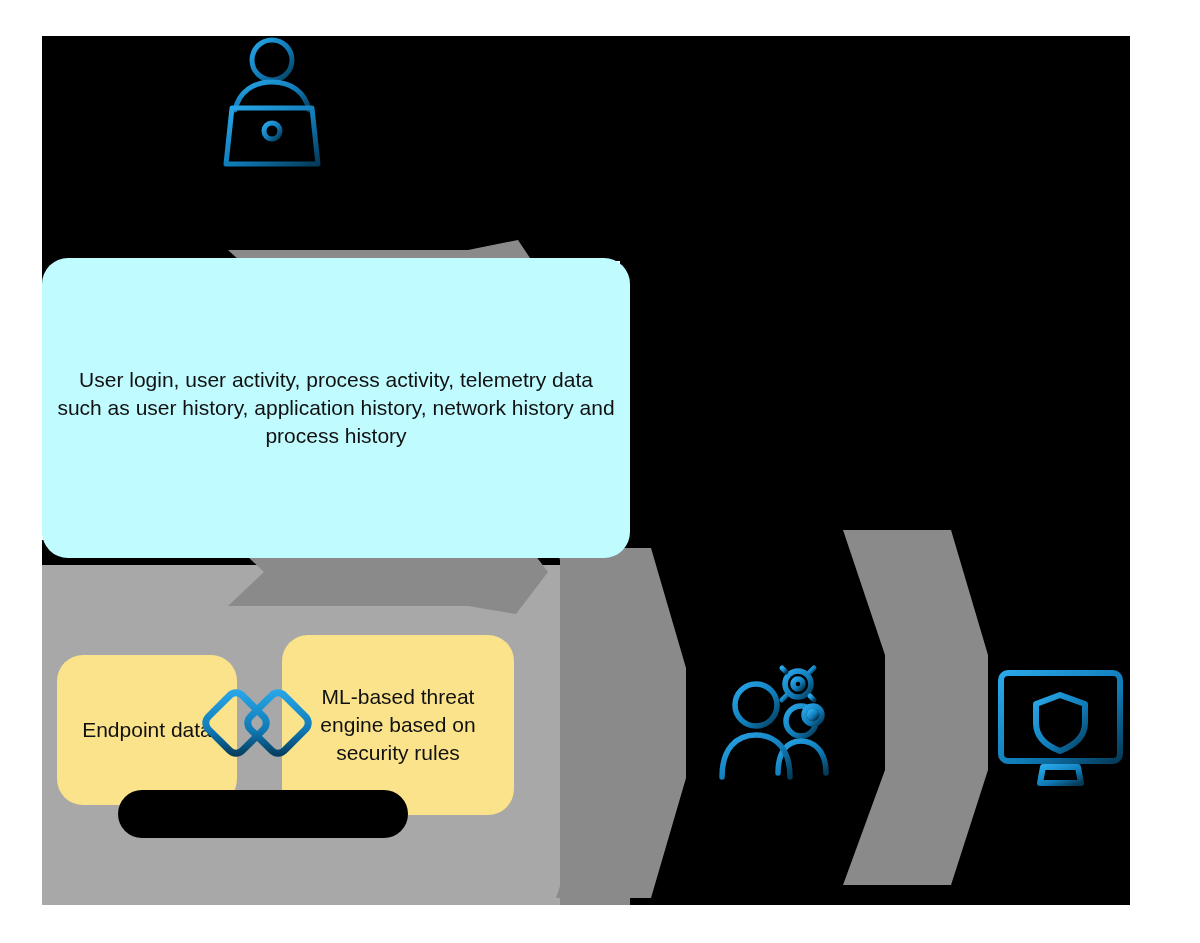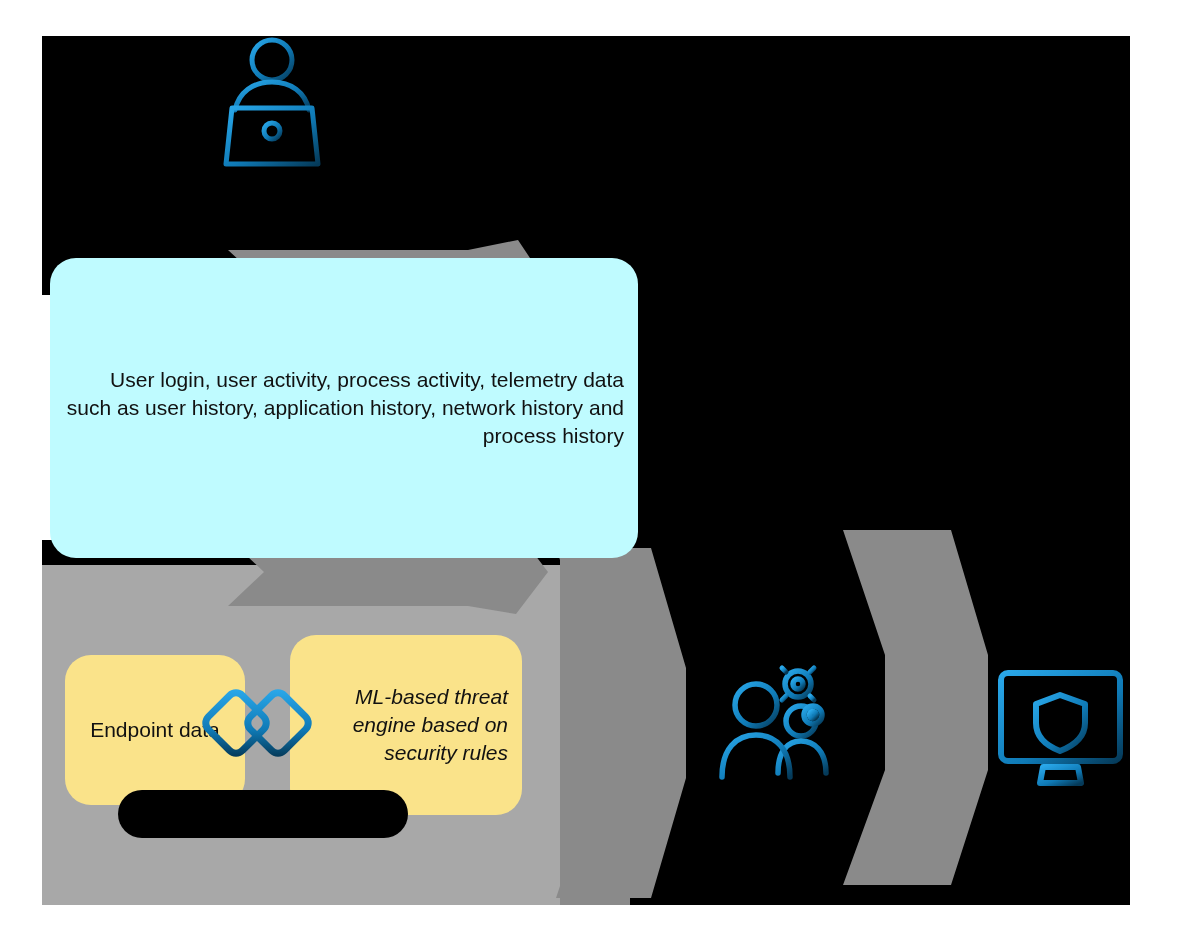--- a/index.html
+++ b/index.html
@@ -32,27 +32,26 @@
   .band-gray      { background: #a8a8a8; }
   .band-gray-dark { background: #8a8a8a; }
 
   
   .callout {
     position: absolute;
     box-sizing: border-box;
     display: flex;
     align-items: center;
     justify-content: center;
-    text-align: right;
+    text-align: center;
     color: #111111;
     line-height: 1.32;
     border-radius: 26px;
     padding: 10px 14px;
     white-space: pre-line;
-    margin-left: 8px;
   }
   .callout-cyan {
     background: #bffbff;
     font-size: 21px;
   }
   .callout-yellow {
     background: #fae38a;
     font-size: 21px;
   }
 
@@ -109,21 +108,21 @@
   <div class="chevron" style="left:228px; top:530px; width:320px; height:90px;">
     <svg viewBox="0 0 320 90" preserveAspectRatio="none">
       <polygon points="0,8 240,8 288,0 320,42 288,84 240,76 0,76 36,42" fill="#8a8a8a"></polygon>
     </svg>
   </div>
 
   <div class="callout callout-cyan" style="left:42px; top:258px; width:588px; height:300px;">User login, user activity, process activity, telemetry data such as user history, application history, network history and process history</div>
 
   <div class="callout callout-yellow" style="left:57px; top:655px; width:180px; height:150px;">Endpoint data</div>
 
-  <div class="callout callout-yellow" style="left:282px; top:635px; width:232px; height:180px;font-style:italic;">ML-based threat engine based on security rules</div>
+  <div class="callout callout-yellow" style="left:282px; top:635px; width:232px; height:180px;">ML-based threat engine based on security rules</div>
 
   <span class="icon" style="left:205px; top:32px; width:135px; height:140px;">
     <svg viewBox="0 0 135 140">
       <defs>
         <linearGradient id="gradA" x1="0" y1="0" x2="1" y2="1">
           <stop offset="0%" stop-color="#2aa8ea"></stop>
           <stop offset="55%" stop-color="#0f7ab6"></stop>
           <stop offset="100%" stop-color="#053a59"></stop>
         </linearGradient>
       </defs>

